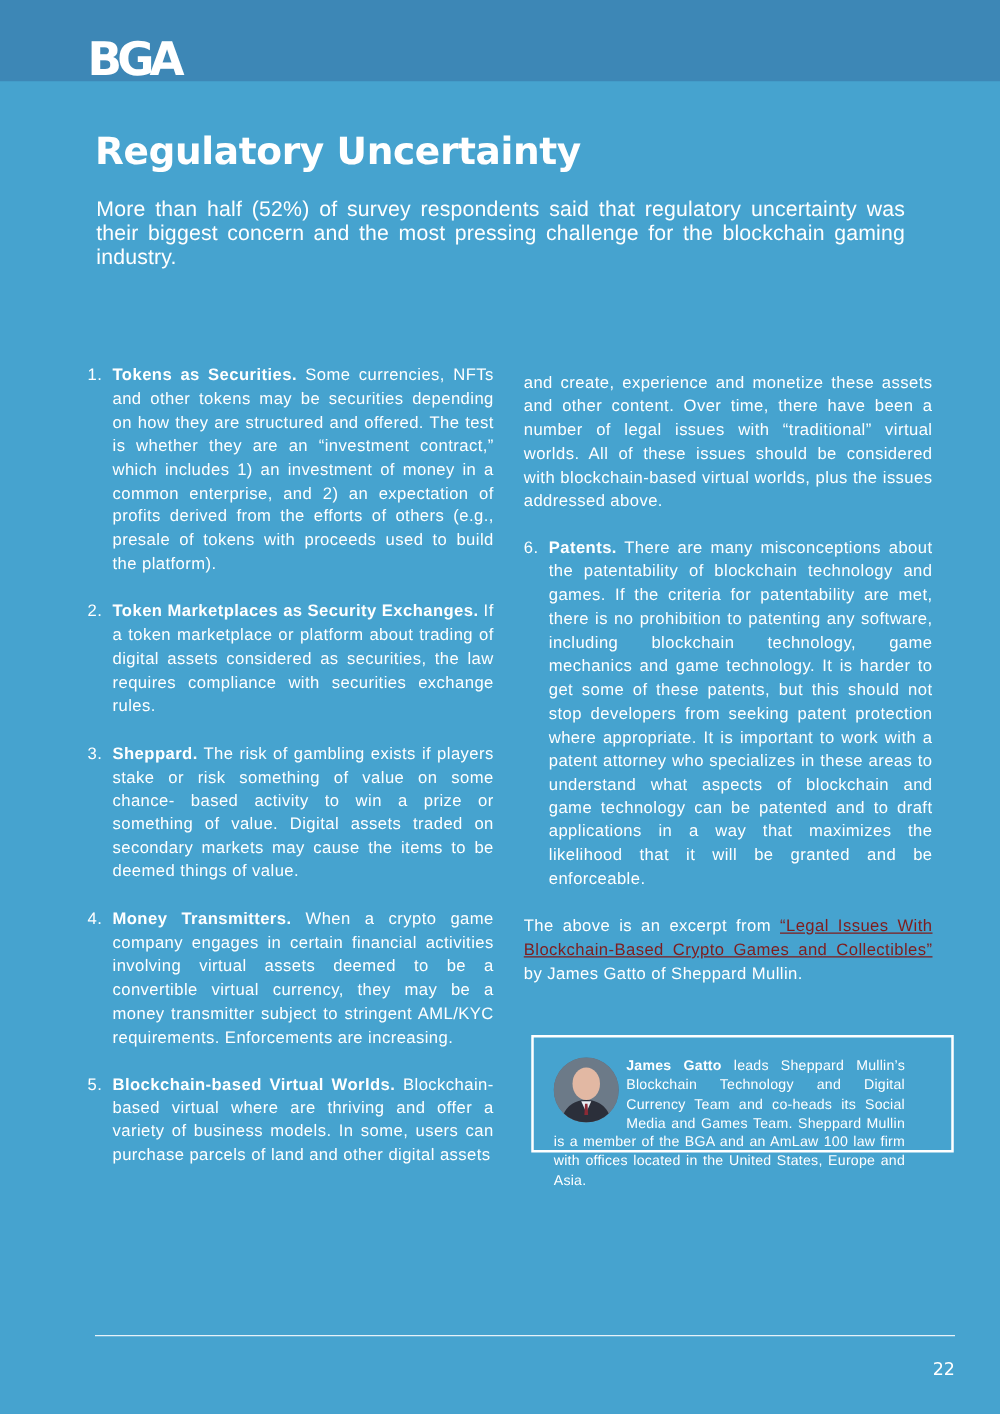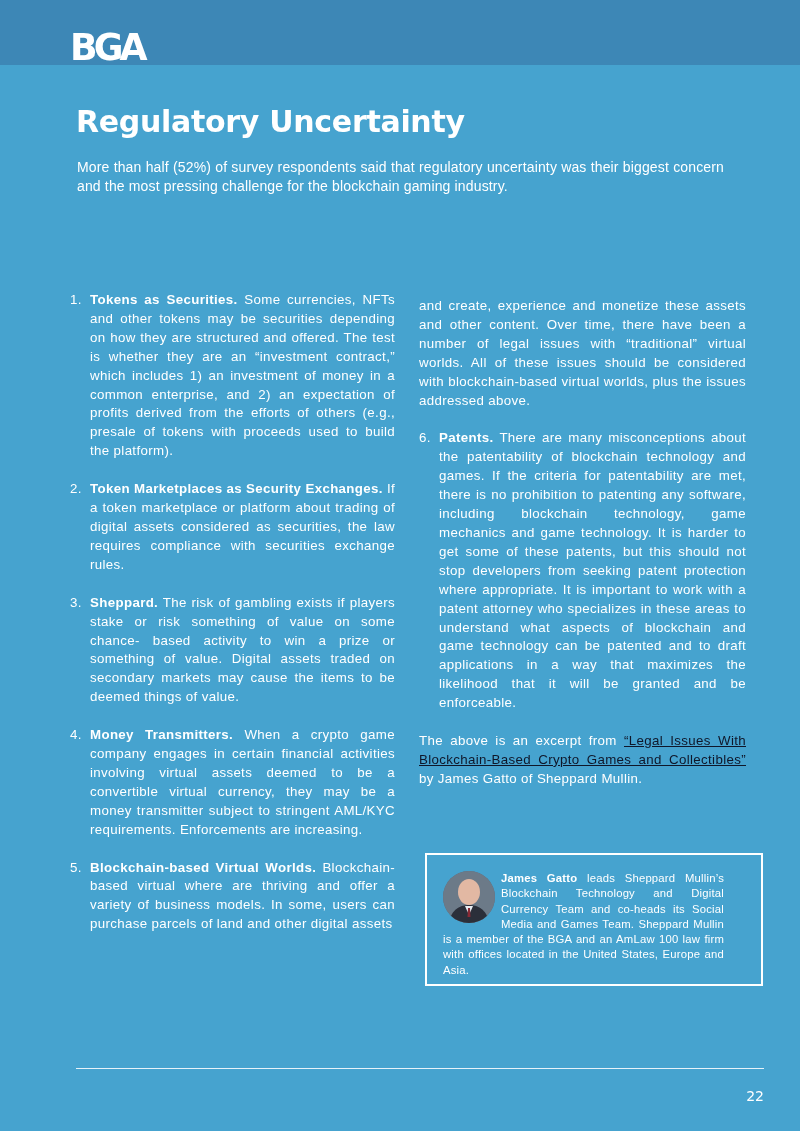--- a/index.html
+++ b/index.html
@@ -18,39 +18,39 @@
     font-size:37px; letter-spacing:-4px; line-height:36px; color:#fff;
     transform:scaleX(0.98); transform-origin:left top;
   }
   .title {
     position:absolute; left:76px; top:94px; margin:0;
     font-family:"DejaVu Sans", sans-serif; font-weight:bold;
     font-size:30px; letter-spacing:-0.3px; line-height:56px; white-space:nowrap;
   }
   .intro {
     position:absolute; left:77px; top:158px; width:647px;
-    font-size:14px; line-height:19px; text-align:justify;
+    font-size:17px; line-height:19px; text-align:justify;
     font-family:"Liberation Sans", sans-serif; letter-spacing:0.15px;
   }
   .intro p { margin:0 0 19px 0; }
   .col {
     position:absolute; font-size:13.3px; line-height:18.9px;
     font-family:"Liberation Sans", sans-serif; letter-spacing:0.35px;
   }
   .col-left { left:70px; top:291px; width:325px; }
   .col-right { left:419px; top:297px; width:327px; }
   .item { display:flex; margin-bottom:19px; }
   .num { width:20px; flex:0 0 20px; }
   .body { flex:1; text-align:justify; }
   .body b { font-weight:bold; }
   .cont { text-align:justify; margin-bottom:19px; }
   .excerpt { text-align:justify; margin-top:0; }
-  .excerpt a { color:#0f172a; text-decoration:underline; }
+  .excerpt a { color:#7f1d1d; text-decoration:underline; }
   .bio {
-    position:absolute; left:425px; top:853px; width:338px; height:133px;
+    position:absolute; left:425px; top:828px; width:338px; height:94px;
     border:2px solid #ffffff; box-sizing:border-box;
     font-family:"Liberation Sans", sans-serif;
     font-size:11.3px; line-height:15.3px;
   }
   .avatar {
     position:absolute; left:16px; top:16px; width:52px; height:52px; border-radius:50%;
     overflow:hidden; background:#5b6b7c;
   }
   .bio-text {
     position:absolute; left:16px; top:16px; width:281px; text-align:justify; letter-spacing:0.2px;

